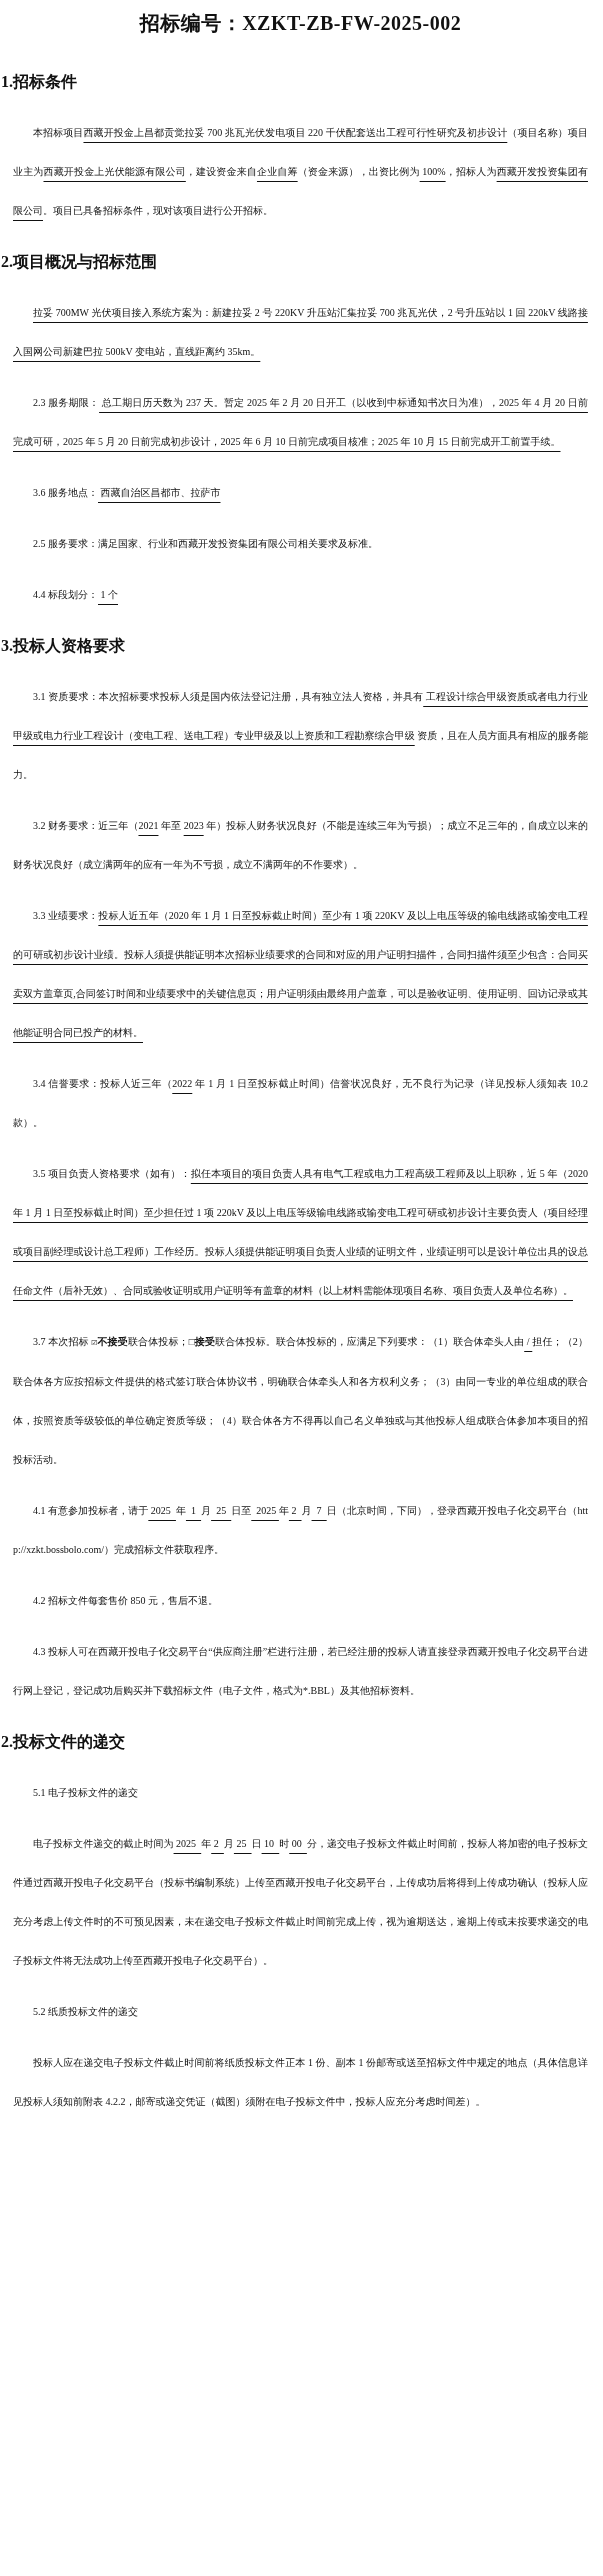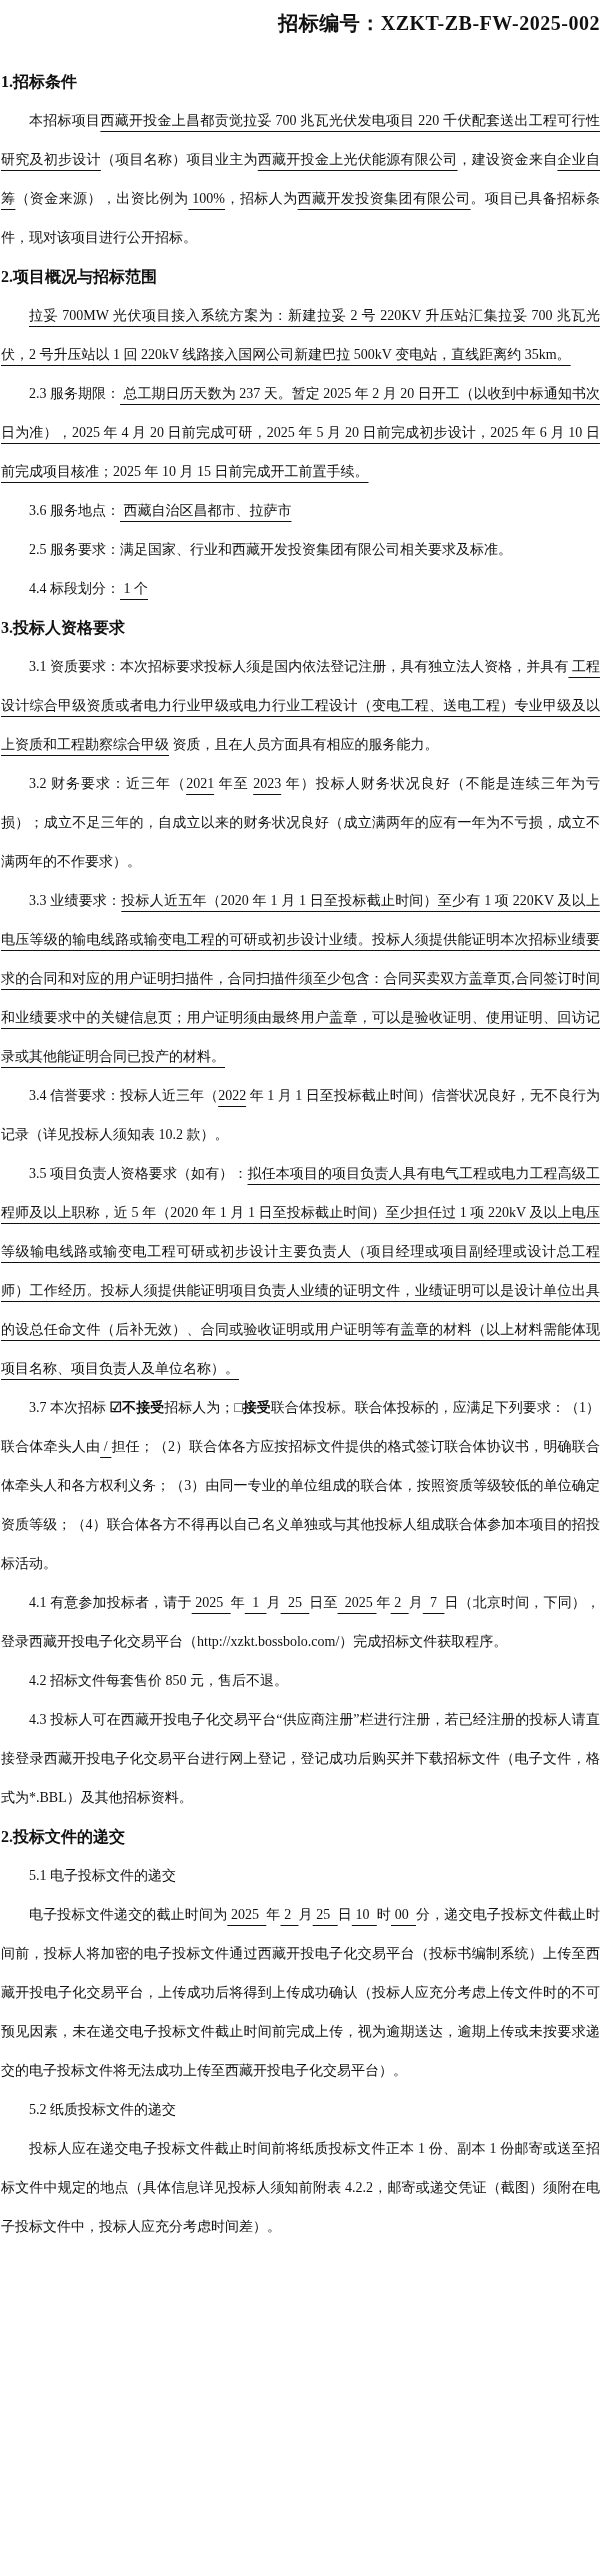--- a/index.html
+++ b/index.html
@@ -7,37 +7,37 @@
     position:relative;
     width:603px;height:3629px;
     margin:0 auto;
     background:#ffffff;
     overflow:hidden;
     font-family:"Liberation Serif","DejaVu Serif",serif;
     color:#111111;
   }
   .doc-body{padding:0 3.1px 0 1px;}
   .doc-title{
-    font-size:20px;font-weight:bold;text-align:right;
+    font-size:20px;font-weight:bold;text-align:center;
     line-height:30px;margin:8.2px 0 24px 0;letter-spacing:0.5px;
   }
   .sec-h{
     font-size:16px;font-weight:bold;line-height:39px;margin:0;font-family:Liberation Serif, serif;
   }
   .para{
-    font-size:14px;line-height:39px;margin:0;
+    font-size:10px;line-height:39px;margin:12px;
     text-align:justify;text-justify:inter-ideograph;
     text-indent:2em;word-break:break-all;
   }
   .u{
     text-decoration:underline;
     text-decoration-thickness:1px;
     text-underline-offset:5.7px;
   }
-  .b{font-weight:bold;}
+  .b{font-weight:bold;font-family:Liberation Mono, monospace;}
 </style>
 </head>
 <body>
 
 <div class="page">
   <div class="doc-body">
     <div class="doc-title"><span>招标编号：XZKT-ZB-FW-2025-002</span></div>
 
   <div class="sec-h"><span>1.招标条件</span></div>
       <p class="para"><span>本招标项目</span><span class="u">西藏开投金上昌都贡觉拉妥 700 兆瓦光伏发电项目 220 千伏配套送出工程可行性研究及初步设计</span><span>（项目名称）项目业主为</span><span class="u">西藏开投金上光伏能源有限公司</span><span>，建设资金来自</span><span class="u">企业自筹</span><span>（资金来源），出资比例为</span><span class="u">&nbsp;100%</span><span>，招标人为</span><span class="u">西藏开发投资集团有限公司</span><span>。项目已具备招标条件，现对该项目进行公开招标。</span></p>
@@ -46,21 +46,21 @@
       <p class="para"><span>2.3 服务期限：</span><span class="u">&nbsp;总工期日历天数为 237 天。暂定 2025 年 2 月 20 日开工（以收到中标通知书次日为准），2025 年 4 月 20 日前完成可研，2025 年 5 月 20 日前完成初步设计，2025 年 6 月 10 日前完成项目核准；2025 年 10 月 15 日前完成开工前置手续。</span></p>
       <p class="para"><span>3.6 服务地点：</span><span class="u">&nbsp;西藏自治区昌都市、拉萨市</span></p>
       <p class="para"><span>2.5 服务要求：满足国家、行业和西藏开发投资集团有限公司相关要求及标准。</span></p>
       <p class="para"><span>4.4 标段划分：</span><span class="u">&nbsp;1 个</span></p>
       <div class="sec-h"><span>3.投标人资格要求</span></div>
       <p class="para"><span>3.1 资质要求：本次招标要求投标人须是国内依法登记注册，具有独立法人资格，并具有</span><span class="u">&nbsp;工程设计综合甲级资质或者电力行业甲级或电力行业工程设计（变电工程、送电工程）专业甲级及以上资质和工程勘察综合甲级</span><span>&nbsp;资质，且在人员方面具有相应的服务能力。</span></p>
       <p class="para"><span>3.2 财务要求：近三年（</span><span class="u">2021</span><span> 年至 </span><span class="u">2023</span><span> 年）投标人财务状况良好（不能是连续三年为亏损）；成立不足三年的，自成立以来的财务状况良好（成立满两年的应有一年为不亏损，成立不满两年的不作要求）。</span></p>
       <p class="para"><span>3.3 业绩要求：</span><span class="u">投标人近五年（2020 年 1 月 1 日至投标截止时间）至少有 1 项 220KV 及以上电压等级的输电线路或输变电工程的可研或初步设计业绩。投标人须提供能证明本次招标业绩要求的合同和对应的用户证明扫描件，合同扫描件须至少包含：合同买卖双方盖章页,合同签订时间和业绩要求中的关键信息页；用户证明须由最终用户盖章，可以是验收证明、使用证明、回访记录或其他能证明合同已投产的材料。</span></p>
       <p class="para"><span>3.4 信誉要求：投标人近三年（</span><span class="u">2022</span><span> 年 1 月 1 日至投标截止时间）信誉状况良好，无不良行为记录（详见投标人须知表 10.2 款）。</span></p>
       <p class="para"><span>3.5 项目负责人资格要求（如有）：</span><span class="u">拟任本项目的项目负责人具有电气工程或电力工程高级工程师及以上职称，近 5 年（2020 年 1 月 1 日至投标截止时间）至少担任过 1 项 220kV 及以上电压等级输电线路或输变电工程可研或初步设计主要负责人（项目经理或项目副经理或设计总工程师）工作经历。投标人须提供能证明项目负责人业绩的证明文件，业绩证明可以是设计单位出具的设总任命文件（后补无效）、合同或验收证明或用户证明等有盖章的材料（以上材料需能体现项目名称、项目负责人及单位名称）。</span></p>
-      <p class="para"><span>3.7 本次招标 </span><span class="b">☑不接受</span><span>招标人为；</span><span class="b">□接受</span><span>联合体投标。联合体投标的，应满足下列要求：（1）联合体牵头人由</span><span class="u">&nbsp;/&nbsp;</span><span>担任；（2）联合体各方应按招标文件提供的格式签订联合体协议书，明确联合体牵头人和各方权利义务；（3）由同一专业的单位组成的联合体，按照资质等级较低的单位确定资质等级；（4）联合体各方不得再以自己名义单独或与其他投标人组成联合体参加本项目的招投标活动。</span></p>
+      <p class="para"><span>3.7 本次招标 </span><span class="b">☑不接受</span><span>联合体投标；</span><span class="b">□接受</span><span>联合体投标。联合体投标的，应满足下列要求：（1）联合体牵头人由</span><span class="u">&nbsp;/&nbsp;</span><span>担任；（2）联合体各方应按招标文件提供的格式签订联合体协议书，明确联合体牵头人和各方权利义务；（3）由同一专业的单位组成的联合体，按照资质等级较低的单位确定资质等级；（4）联合体各方不得再以自己名义单独或与其他投标人组成联合体参加本项目的招投标活动。</span></p>
       <p class="para"><span>4.1 有意参加投标者，请于</span><span class="u">&nbsp;2025&nbsp;&nbsp;</span><span>年</span><span class="u">&nbsp;&nbsp;1&nbsp;&nbsp;</span><span>月</span><span class="u">&nbsp;&nbsp;25&nbsp;&nbsp;</span><span>日至</span><span class="u">&nbsp;&nbsp;2025&nbsp;</span><span>年</span><span class="u">&nbsp;2&nbsp;&nbsp;</span><span>月</span><span class="u">&nbsp;&nbsp;7&nbsp;&nbsp;</span><span>日（北京时间，下同），登录西藏开投电子化交易平台（http://xzkt.bossbolo.com/）完成招标文件获取程序。</span></p>
       <p class="para"><span>4.2 招标文件每套售价 850 元，售后不退。</span></p>
       <p class="para"><span>4.3 投标人可在西藏开投电子化交易平台“供应商注册”栏进行注册，若已经注册的投标人请直接登录西藏开投电子化交易平台进行网上登记，登记成功后购买并下载招标文件（电子文件，格式为*.BBL）及其他招标资料。</span></p>
       <div class="sec-h"><span>2.投标文件的递交</span></div>
       <p class="para"><span>5.1 电子投标文件的递交</span></p>
       <p class="para"><span>电子投标文件递交的截止时间为</span><span class="u">&nbsp;2025&nbsp;&nbsp;</span><span>年</span><span class="u">&nbsp;2&nbsp;&nbsp;</span><span>月</span><span class="u">&nbsp;25&nbsp;&nbsp;</span><span>日</span><span class="u">&nbsp;10&nbsp;&nbsp;</span><span>时</span><span class="u">&nbsp;00&nbsp;&nbsp;</span><span>分，递交电子投标文件截止时间前，投标人将加密的电子投标文件通过西藏开投电子化交易平台（投标书编制系统）上传至西藏开投电子化交易平台，上传成功后将得到上传成功确认（投标人应充分考虑上传文件时的不可预见因素，未在递交电子投标文件截止时间前完成上传，视为逾期送达，逾期上传或未按要求递交的电子投标文件将无法成功上传至西藏开投电子化交易平台）。</span></p>
       <p class="para"><span>5.2 纸质投标文件的递交</span></p>
       <p class="para"><span>投标人应在递交电子投标文件截止时间前将纸质投标文件正本 1 份、副本 1 份邮寄或送至招标文件中规定的地点（具体信息详见投标人须知前附表 4.2.2，邮寄或递交凭证（截图）须附在电子投标文件中，投标人应充分考虑时间差）。</span></p>
     </div>
 

